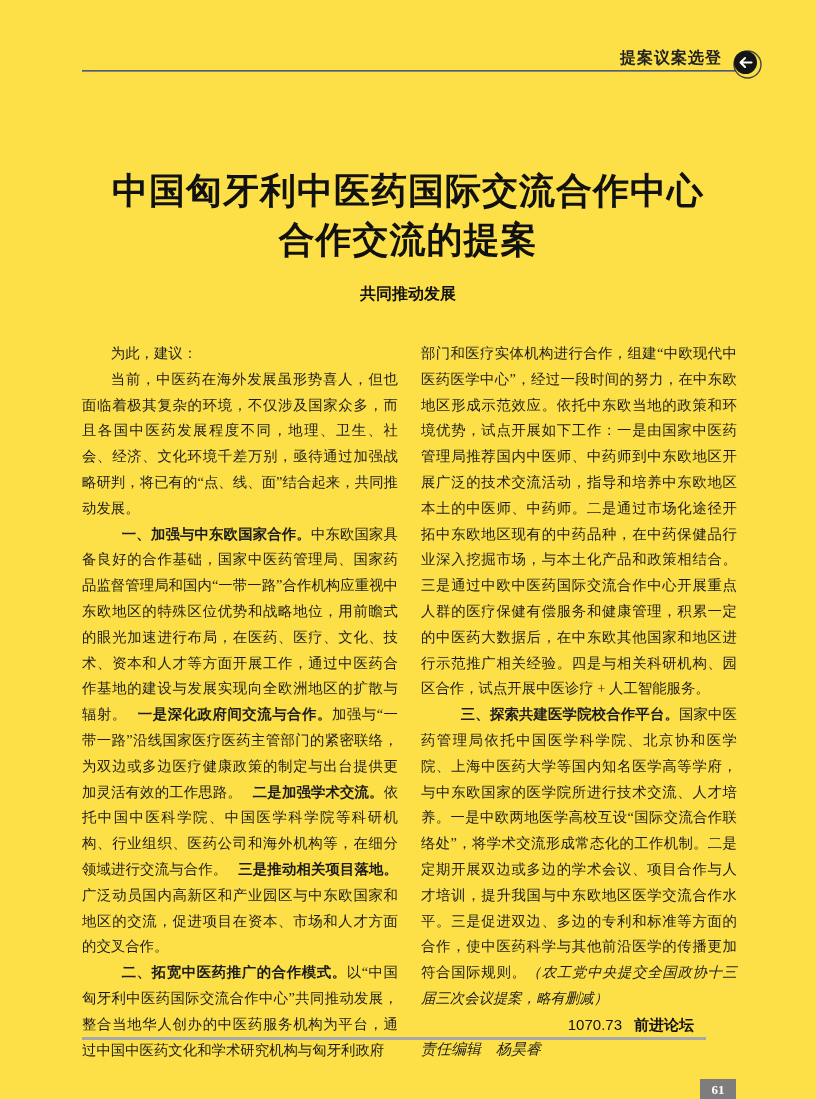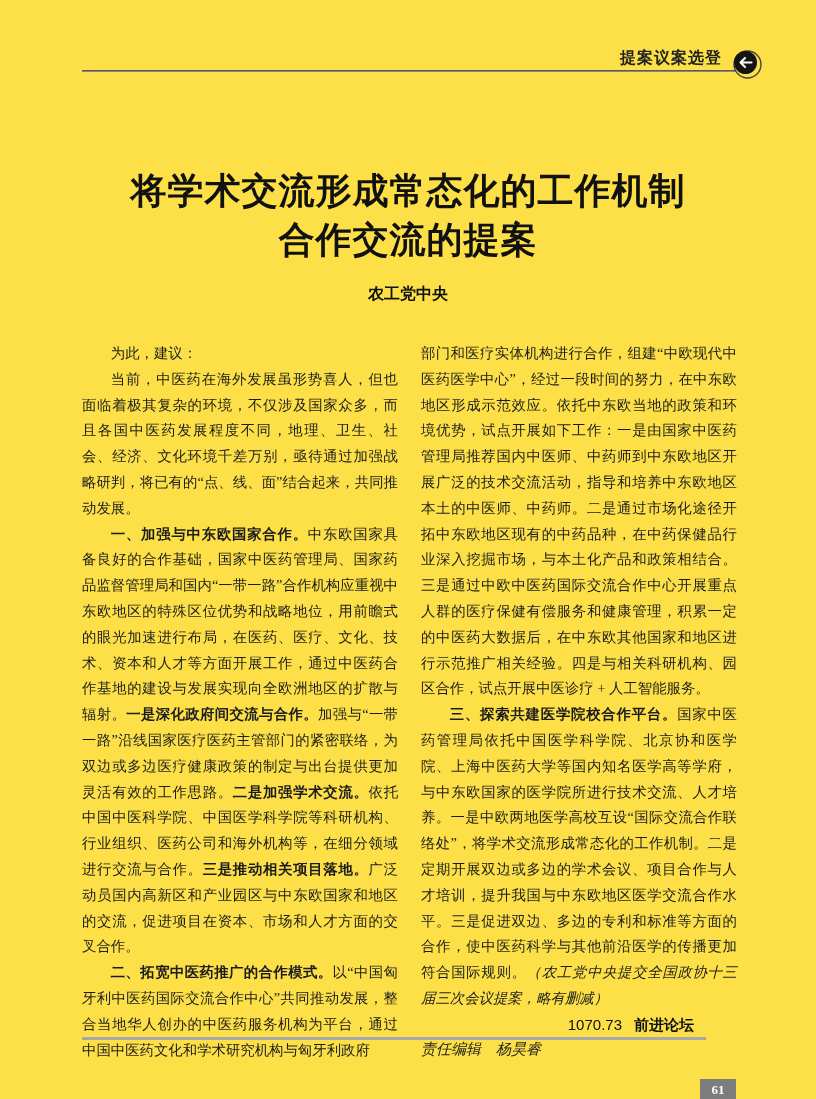--- a/index.html
+++ b/index.html
@@ -48,20 +48,21 @@
   .para{
     margin:0;
     font-size:14.4px;line-height:25.8px;
     text-align:justify;
     color:#1c1c1c;
   }
   .para.indent{text-indent:2em;}
   .run-bold{
     font-family:"Liberation Sans","DejaVu Sans",sans-serif;
     font-weight:700;
+    margin-left:11px;
   }
   .run-italic{
     font-style:italic;
     font-family:"Liberation Serif","DejaVu Serif",serif;
   }
   .editor-credit{
     margin-top:28px;
     text-align:left;
     font-style:italic;
     font-size:15px;color:#222;
@@ -95,23 +96,23 @@
   <div class="header-rule"></div>
   <div class="header-icon">
     <svg width="32" height="32" viewBox="0 0 32 32">
       <circle cx="16.5" cy="16.5" r="13.5" fill="none" stroke="#444" stroke-width="1.4"></circle>
       <circle cx="14.5" cy="14.5" r="11.5" fill="#151515"></circle>
       <path d="M20.5 14.5 H10.5 M14 10 L9.5 14.5 L14 19" fill="none" stroke="#ffffff" stroke-width="2.1" stroke-linecap="round" stroke-linejoin="round"></path>
     </svg>
   </div>
 
   <div class="title-block">
-    <div class="title-line">将学术交流形成常态化的工作机制</div>
+    <div class="title-line">中国匈牙利中医药国际交流合作中心</div>
     <div class="title-line">合作交流的提案</div>
-    <div class="author">农工党中央</div>
+    <div class="author">共同推动发展</div>
   </div>
 
   <div class="columns">
     <div class="col">
         <p class="para indent"><span>为此，建议：</span></p>
         <p class="para indent"><span>当前，中医药在海外发展虽形势喜人，但也面临着极其复杂的环境，不仅涉及国家众多，而且各国中医药发展程度不同，地理、卫生、社会、经济、文化环境千差万别，亟待通过加强战略研判，将已有的“点、线、面”结合起来，共同推动发展。</span></p>
         <p class="para indent"><span class="run-bold">一、加强与中东欧国家合作。</span><span>中东欧国家具备良好的合作基础，国家中医药管理局、国家药品监督管理局和国内“一带一路”合作机构应重视中东欧地区的特殊区位优势和战略地位，用前瞻式的眼光加速进行布局，在医药、医疗、文化、技术、资本和人才等方面开展工作，通过中医药合作基地的建设与发展实现向全欧洲地区的扩散与辐射。</span><span class="run-bold">一是深化政府间交流与合作。</span><span>加强与“一带一路”沿线国家医疗医药主管部门的紧密联络，为双边或多边医疗健康政策的制定与出台提供更加灵活有效的工作思路。</span><span class="run-bold">二是加强学术交流。</span><span>依托中国中医科学院、中国医学科学院等科研机构、行业组织、医药公司和海外机构等，在细分领域进行交流与合作。</span><span class="run-bold">三是推动相关项目落地。</span><span>广泛动员国内高新区和产业园区与中东欧国家和地区的交流，促进项目在资本、市场和人才方面的交叉合作。</span></p>
         <p class="para indent"><span class="run-bold">二、拓宽中医药推广的合作模式。</span><span>以“中国匈牙利中医药国际交流合作中心”共同推动发展，整合当地华人创办的中医药服务机构为平台，通过中国中医药文化和学术研究机构与匈牙利政府</span></p>
       </div>
     <div class="col">

